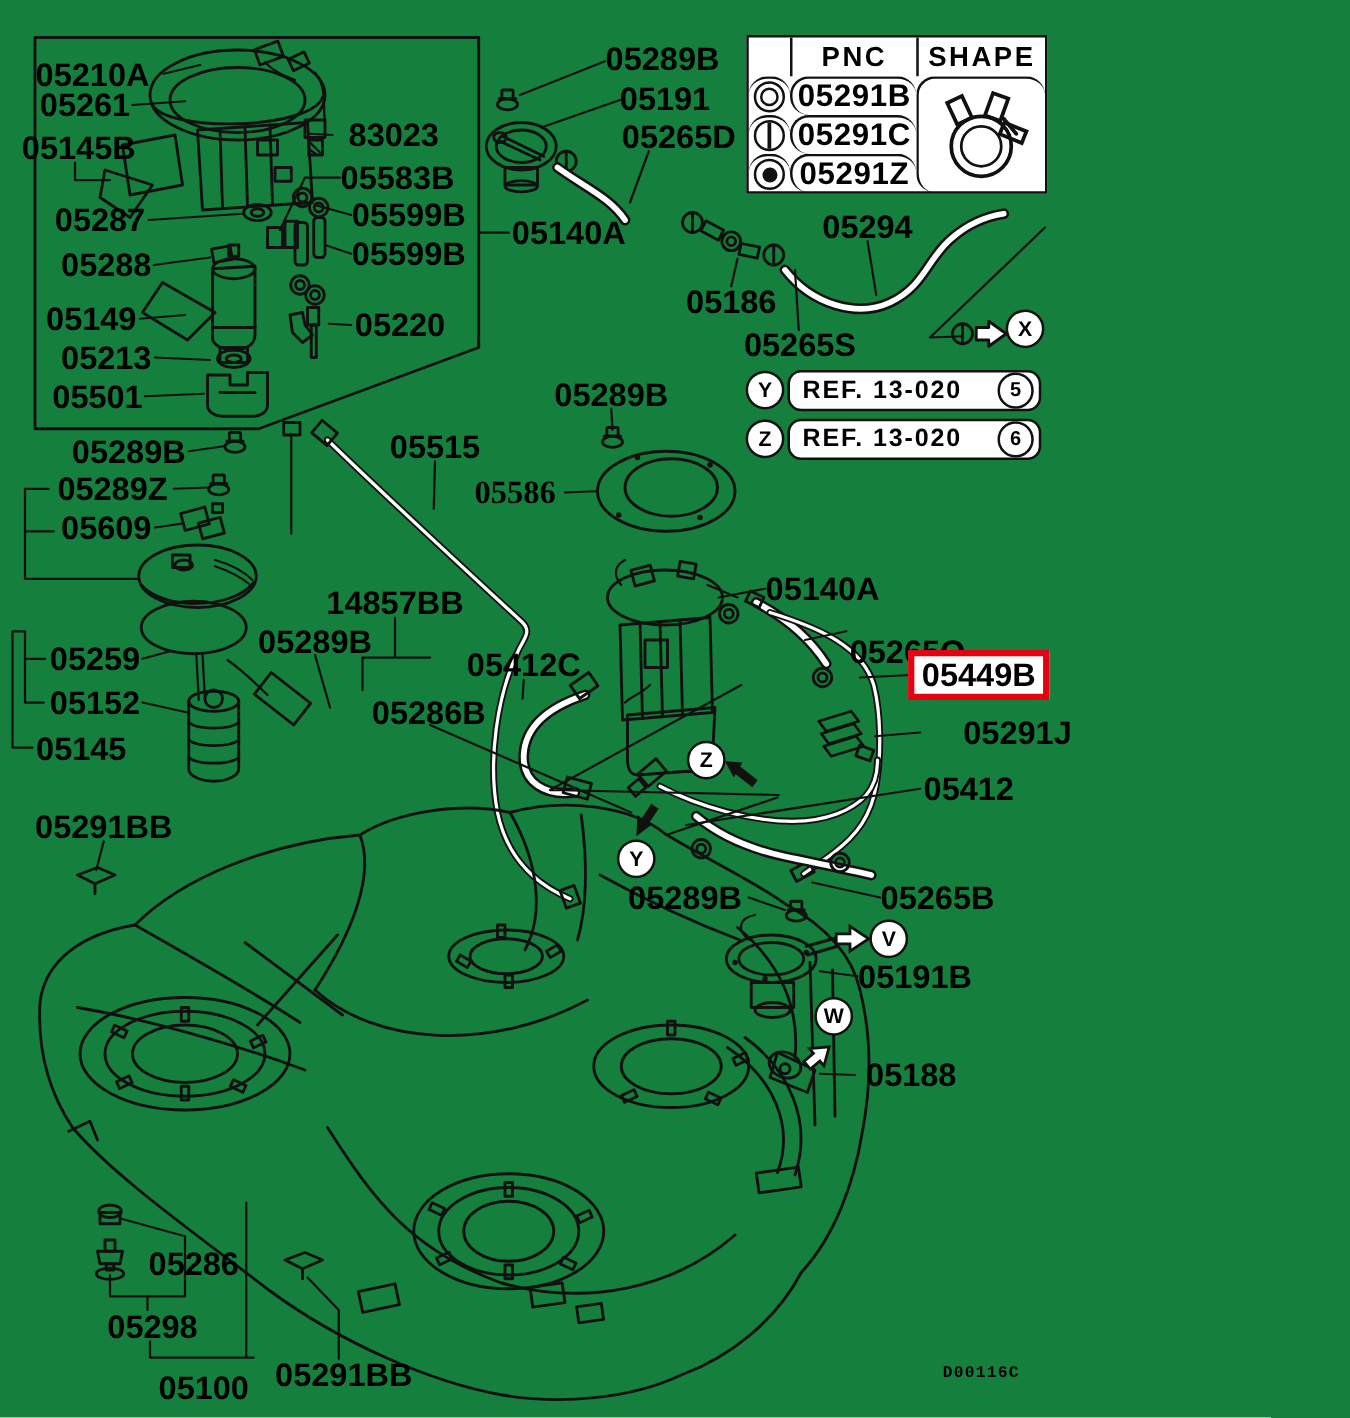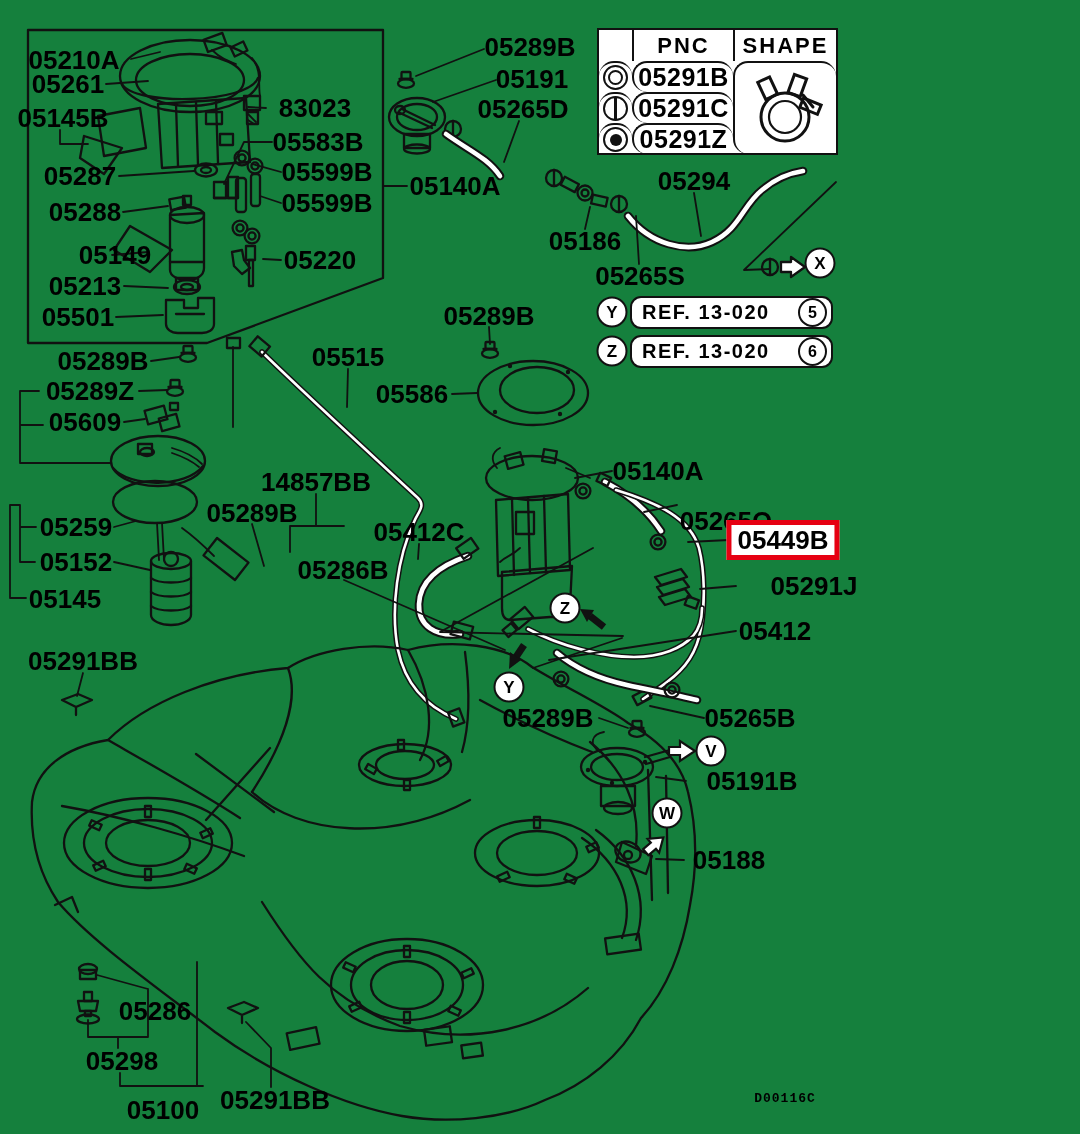--- a/index.html
+++ b/index.html
@@ -368,52 +368,52 @@
 <div class="labels">
       <div class="part-label" style="left: 74px; top: 60px;">05210A</div>
       <div class="part-label" style="left: 68px; top: 84px;">05261</div>
       <div class="part-label" style="left: 63px; top: 118px;">05145B</div>
       <div class="part-label" style="left: 315px; top: 108px;">83023</div>
       <div class="part-label" style="left: 318px; top: 142px;">05583B</div>
       <div class="part-label" style="left: 80px; top: 176px; text-align: right;">05287</div>
       <div class="part-label" style="left: 327px; top: 172px;">05599B</div>
       <div class="part-label" style="left: 327px; top: 203px;">05599B</div>
       <div class="part-label" style="left: 85px; top: 212px;">05288</div>
-      <div class="part-label" style="left: 73px; top: 255px; margin-left: 42px;">05149</div>
+      <div class="part-label" style="left: 73px; top: 255px;">05149</div>
       <div class="part-label" style="left: 320px; top: 260px;">05220</div>
       <div class="part-label" style="left: 85px; top: 286px;">05213</div>
       <div class="part-label" style="left: 78px; top: 317px;">05501</div>
       <div class="part-label" style="left: 530px; top: 47px;">05289B</div>
       <div class="part-label" style="left: 532px; top: 79px;">05191</div>
-      <div class="part-label" style="left: 523px; top: 109px;">05265D</div>
+      <div class="part-label" style="left: 543px; top: 109px;">05265D</div>
       <div class="part-label" style="left: 455px; top: 186px;">05140A</div>
       <div class="part-label" style="left: 585px; top: 241px;">05186</div>
       <div class="part-label" style="left: 640px; top: 276px;">05265S</div>
       <div class="part-label" style="left: 694px; top: 181px;">05294</div>
       <div class="part-label" style="left: 103px; top: 361px;">05289B</div>
       <div class="part-label" style="left: 90px; top: 391px;">05289Z</div>
       <div class="part-label" style="left: 85px; top: 422px;">05609</div>
       <div class="part-label" style="left: 348px; top: 357px;">05515</div>
-      <div class="part-label" style="left: 412px; top: 394px;">05586</div>
+      <div class="part-label" style="left: 412px; top: 394px; font-family: Liberation Serif, serif;">05586</div>
       <div class="part-label" style="left: 489px; top: 316px;">05289B</div>
       <div class="part-label" style="left: 76px; top: 527px;">05259</div>
       <div class="part-label" style="left: 76px; top: 562px;">05152</div>
       <div class="part-label" style="left: 65px; top: 599px;">05145</div>
       <div class="part-label" style="left: 316px; top: 482px;">14857BB</div>
       <div class="part-label" style="left: 252px; top: 513px;">05289B</div>
       <div class="part-label" style="left: 343px; top: 570px;">05286B</div>
       <div class="part-label" style="left: 419px; top: 532px;">05412C</div>
       <div class="part-label" style="left: 658px; top: 471px;">05140A</div>
       <div class="part-label" style="left: 726px; top: 521px;">05265Q</div>
       <div class="part-label boxed" style="left: 783px; top: 540px;">05449B</div>
       <div class="part-label" style="left: 782px; top: 586px; margin-left: 32px;">05291J</div>
       <div class="part-label" style="left: 775px; top: 631px;">05412</div>
       <div class="part-label" style="left: 750px; top: 718px;">05265B</div>
       <div class="part-label" style="left: 548px; top: 718px;">05289B</div>
-      <div class="part-label" style="left: 732px; top: 781px; margin-left: 20px;">05191B</div>
+      <div class="part-label" style="left: 732px; top: 781px;">05191B</div>
       <div class="part-label" style="left: 729px; top: 860px;">05188</div>
       <div class="part-label" style="left: 83px; top: 661px;">05291BB</div>
       <div class="part-label" style="left: 155px; top: 1011px;">05286</div>
       <div class="part-label" style="left: 122px; top: 1061px;">05298</div>
       <div class="part-label" style="left: 163px; top: 1110px;">05100</div>
       <div class="part-label" style="left: 275px; top: 1100px;">05291BB</div>
     </div>
 
 <div class="pnc-table">
   <div class="cell"></div>

